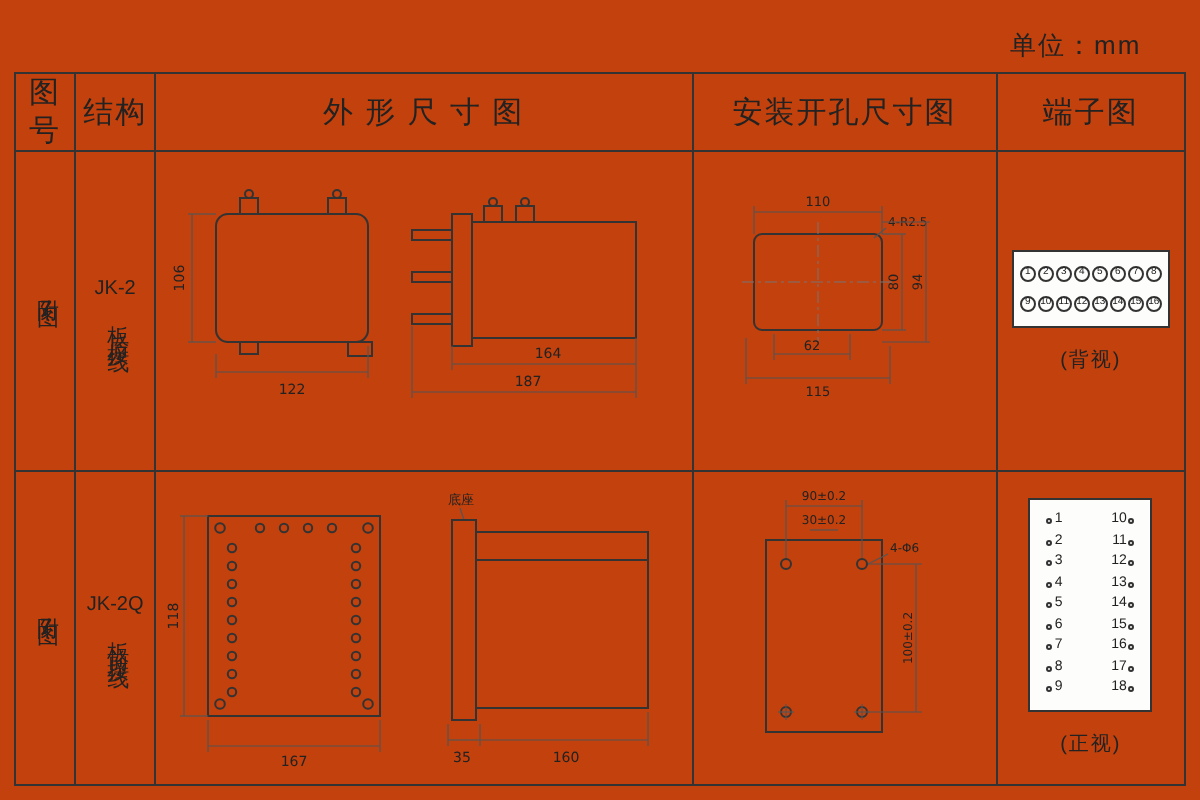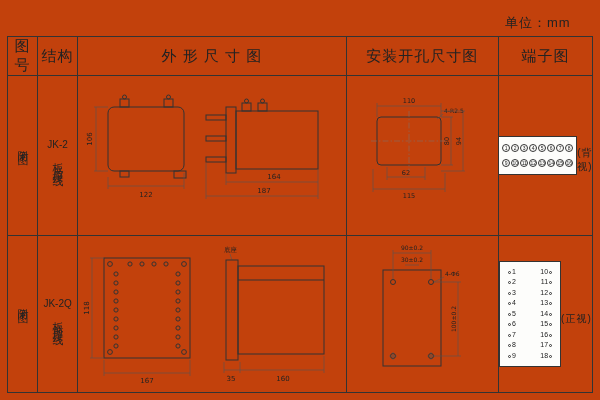--- a/index.html
+++ b/index.html
@@ -11,21 +11,21 @@
   .hdr { height:22px; font-size:15px; letter-spacing:1px; }
   .vtext { writing-mode:vertical-lr; text-orientation:upright; letter-spacing:4px; font-size:11px; display:inline-block; }
   .structcell { font-size:10px;margin-top:12px; }
   .structcell .model { display:block; margin-bottom:4px; font-size:10px; }
   svg { display:block; }
   svg text { font-family:"DejaVu Sans", sans-serif; fill:#222; }
   .draw { stroke:#333; fill:none; stroke-width:1; }
   .dim  { stroke:#555; fill:none; stroke-width:0.6; }
   .dash { stroke:#777; fill:none; stroke-width:0.5; stroke-dasharray:6 2 1.5 2; }
   
-  .termwrap { display:flex; flex-direction:row; align-items:center; justify-content:center; height:100%; }
+  .termwrap { display:flex; flex-direction:column; align-items:center; justify-content:center; height:100%; }
   .termbox { border:1px solid #333; padding:7px 3px; display:flex; flex-direction:column; gap:7px; background:#fdfdfb; }
   .circrow { display:flex; gap:1px; justify-content:center; }
   .tcircle { width:8px; height:8px; border:1px solid #333; border-radius:50%; font-size:5px; line-height:7px; display:inline-flex; align-items:center; justify-content:center; }
   .caption { font-size:10px; margin-top:9px; letter-spacing:1px; }
   
   .pairbox { border:1px solid #333; padding:5px 8px; width:62px; background:#fdfdfb; }
   .pair-row { display:flex; justify-content:space-between; font-size:7px; line-height:10.5px; }
   .pside { display:inline-flex; align-items:center; gap:1px; }
   .dot { width:3px; height:3px; border:1px solid #333; border-radius:50%; display:inline-block; }
 </style>

